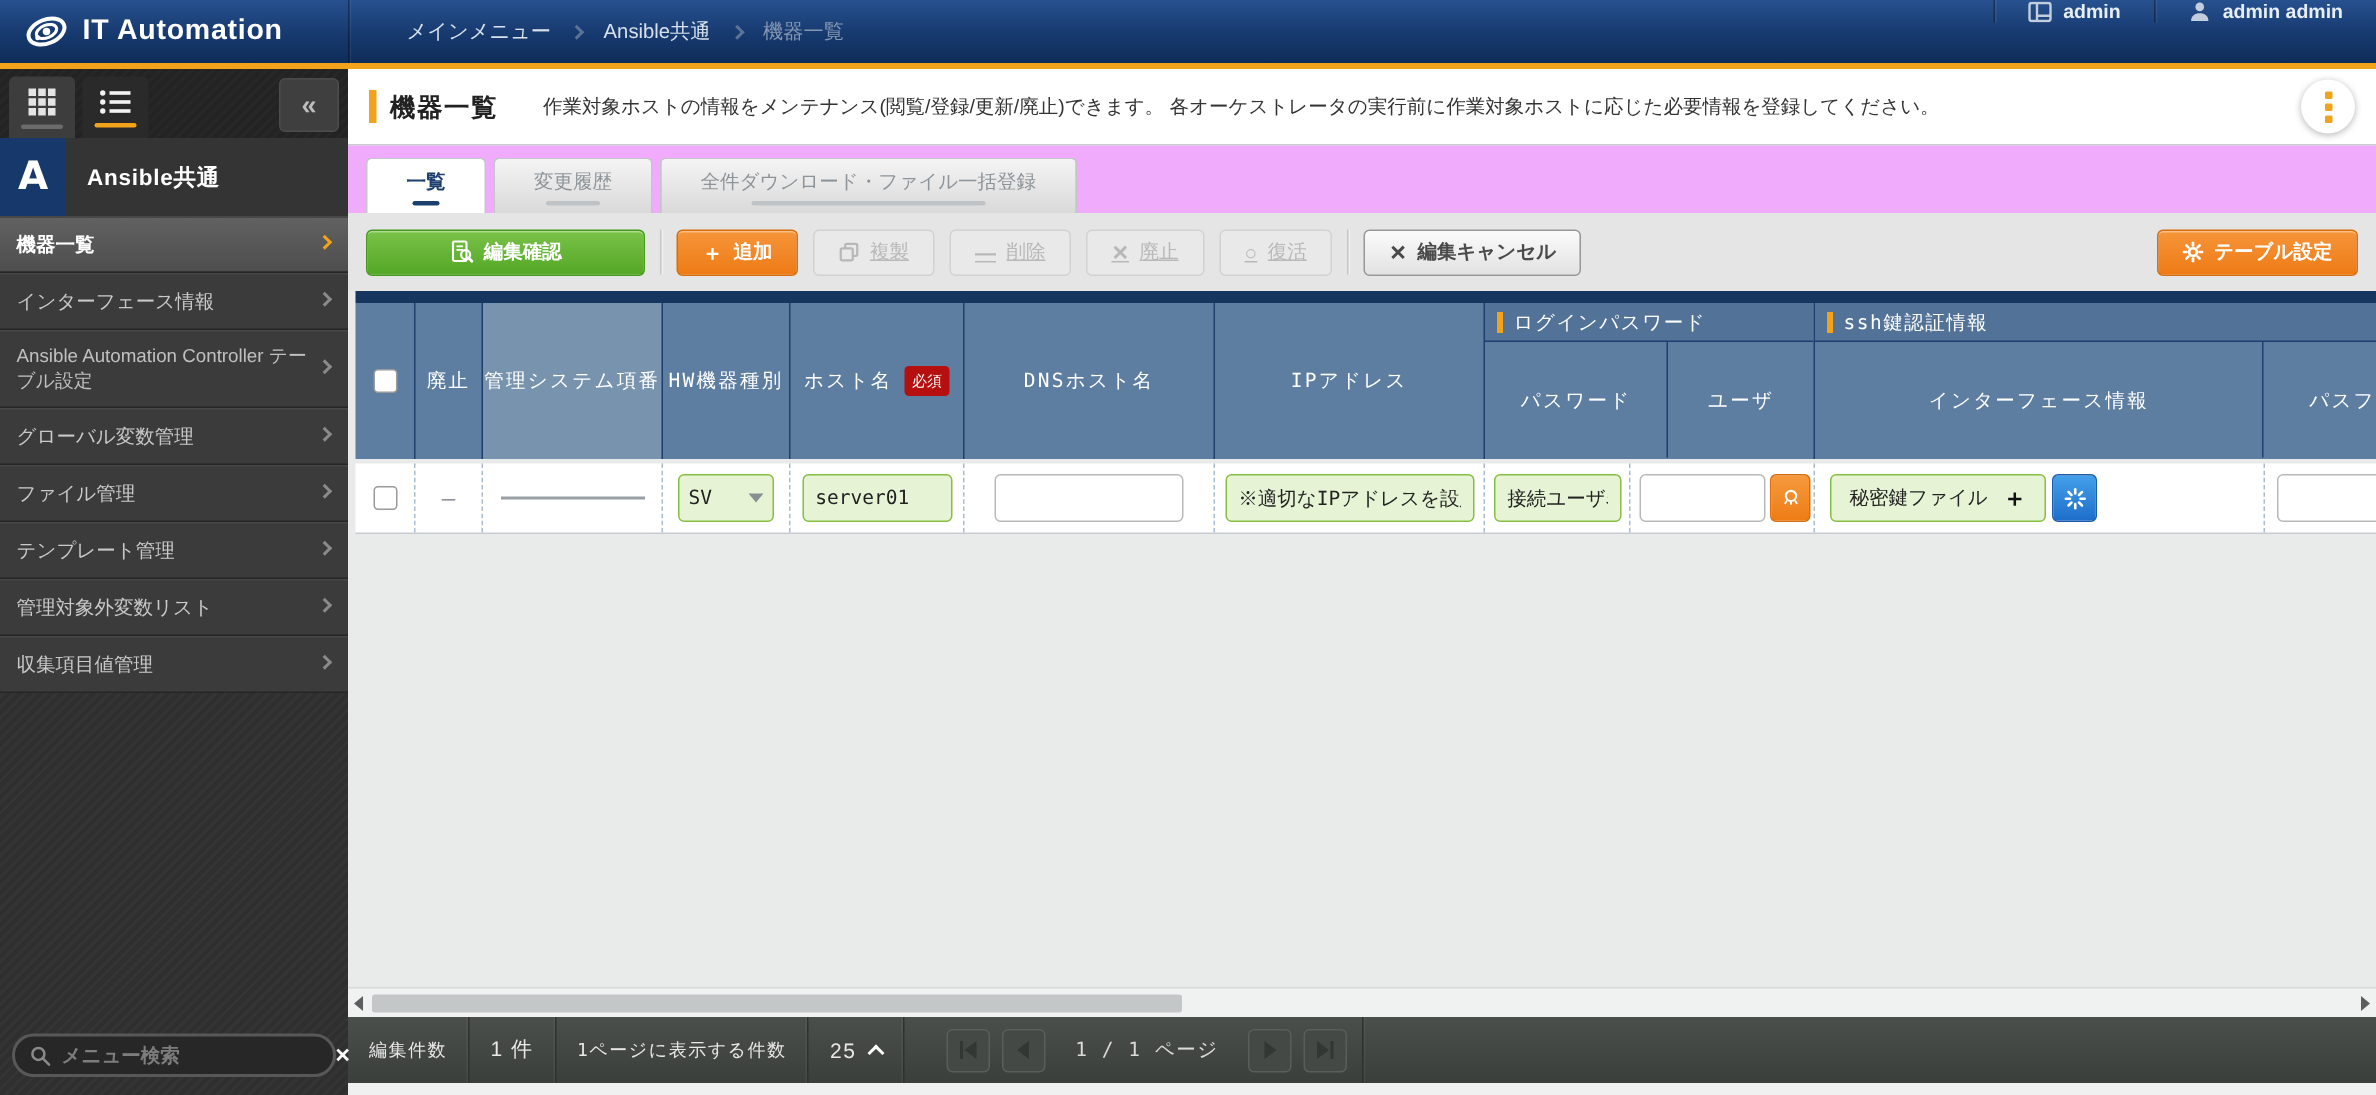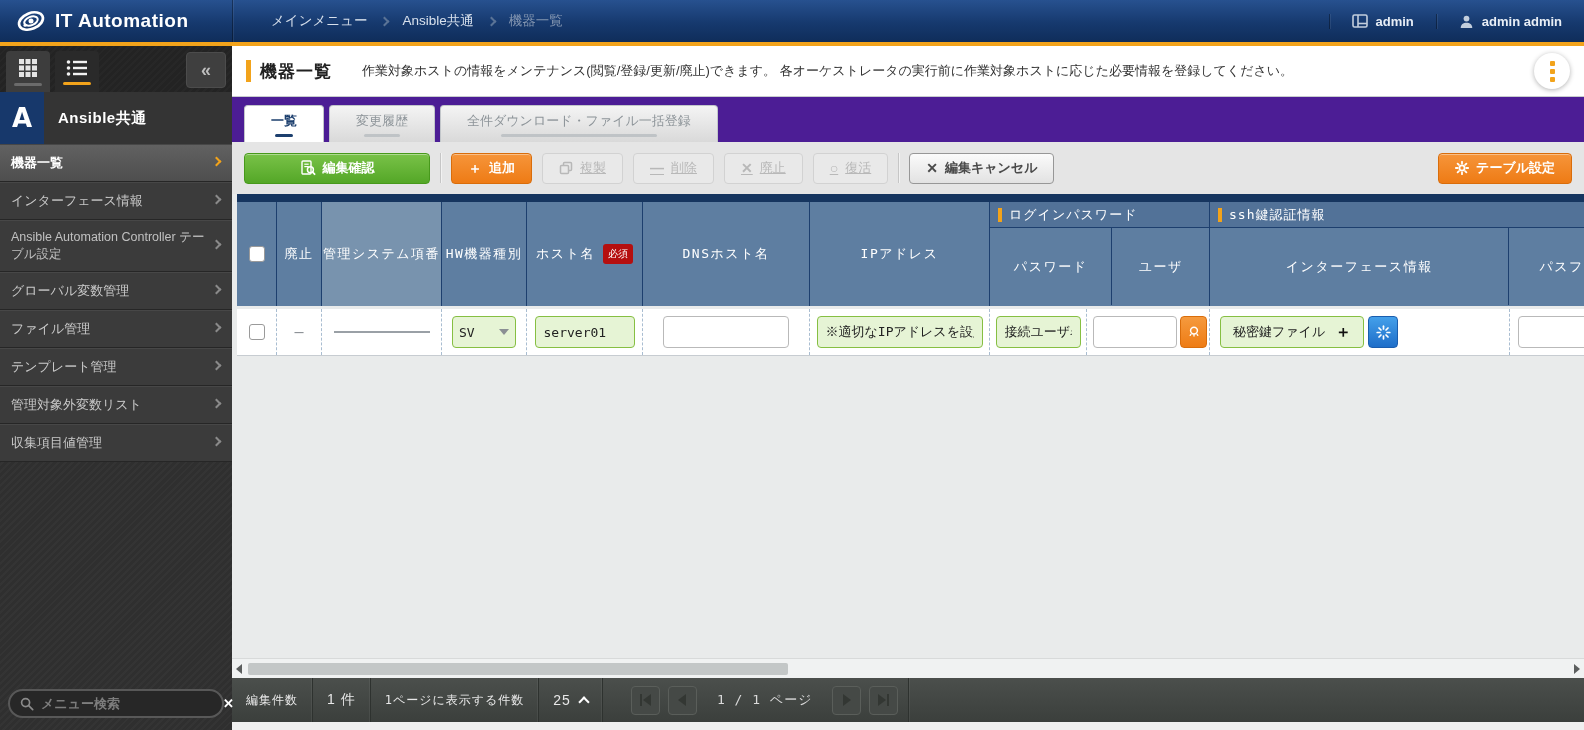--- a/index.html
+++ b/index.html
@@ -10,21 +10,21 @@
   .topbar { height:42px; display:flex; align-items:stretch;
     background:linear-gradient(180deg,#27518f 0%,#16396e 55%,#0f2d5a 100%); color:#fff; }
   .brand { display:flex; align-items:center; gap:9px; padding:0 20px 0 16px; min-width:232px; }
   .brand-title { font-size:19px; font-weight:bold; letter-spacing:.5px; }
   .crumbs { display:flex; align-items:center; gap:14px; padding-left:38px;
     border-left:1px solid rgba(0,0,0,.35); box-shadow:inset 1px 0 0 rgba(255,255,255,.08); flex:1; }
   .crumb { font-size:13.5px; color:#d7e0ec; }
   .crumb.current { color:#8496b1; }
   .crumb-sep { width:7px; height:7px; border-top:2px solid #5a7396; border-right:2px solid #5a7396;
     transform:rotate(45deg); margin-top:1px; }
-  .topbar-right { display:flex; align-items:center; }
+  .topbar-right { display:flex; align-items:flex-start; }
   .top-chip { display:flex; align-items:center; gap:8px; padding:0 22px; font-size:13px; font-weight:bold;
     color:#e8eef6; border-left:1px solid rgba(0,0,0,.35); box-shadow:inset 1px 0 0 rgba(255,255,255,.08); cursor:pointer; }
   .accentbar { height:4px; background:#f2a31b; }
 
   
   .layout { display:flex; height:684px; }
 
   
   .sidebar { width:232px; background:#2f2f2f; position:relative; display:flex; flex-direction:column;
     background-image:repeating-linear-gradient(135deg, rgba(255,255,255,.025) 0 2px, transparent 2px 5px); }
@@ -64,21 +64,21 @@
   .page-head { height:51px; background:#fff; border-bottom:1px solid #c8ccce; display:flex; align-items:center;
     padding:0 14px; }
   .page-accent { width:5px; height:22px; background:#f2a31b; margin-right:9px; }
   .page-title { font-size:17px; font-weight:bold; color:#222; letter-spacing:1px; }
   .page-desc { font-size:13px; color:#333; margin-left:30px; }
   .page-menu-btn { margin-left:auto; width:36px; height:36px; border-radius:50%; background:#fff;
     box-shadow:0 1px 5px rgba(0,0,0,.3); display:flex; flex-direction:column; align-items:center;
     justify-content:center; gap:3px; cursor:pointer; }
   .page-menu-btn i { width:5px; height:5px; background:#f2a31b; border-radius:1px; }
 
-  .tabband { height:45px; background:#4c1d95; display:flex; align-items:flex-end; padding:0 0 0 12px; gap:5px; }
+  .tabband { height:45px; background:#f0abfc; display:flex; align-items:flex-end; padding:0 0 0 12px; gap:5px; }
   .mtab { height:37px; padding:0 26px; border-radius:4px 4px 0 0; display:flex; flex-direction:column;
     align-items:center; justify-content:center; gap:4px; font-size:13px; cursor:pointer;
     background:linear-gradient(180deg,#f4f4f4,#d9d9d9); color:#8d9499; border:1px solid #c2c6ca; border-bottom:none; }
   .mtab .tab-underline { width:70%; height:3px; background:#bfc3c6; border-radius:2px; }
   .mtab.active { background:#fff; color:#1c3f6e; font-weight:bold; }
   .mtab.active .tab-underline { background:#1c3f6e; }
 
   .toolbar { height:52px; background:#e5e5e5; display:flex; align-items:center; padding:0 12px; gap:10px; }
   .btn { height:31px; border-radius:4px; display:inline-flex; align-items:center; justify-content:center;
     gap:7px; font-size:13px; cursor:pointer; padding:0 16px; }

